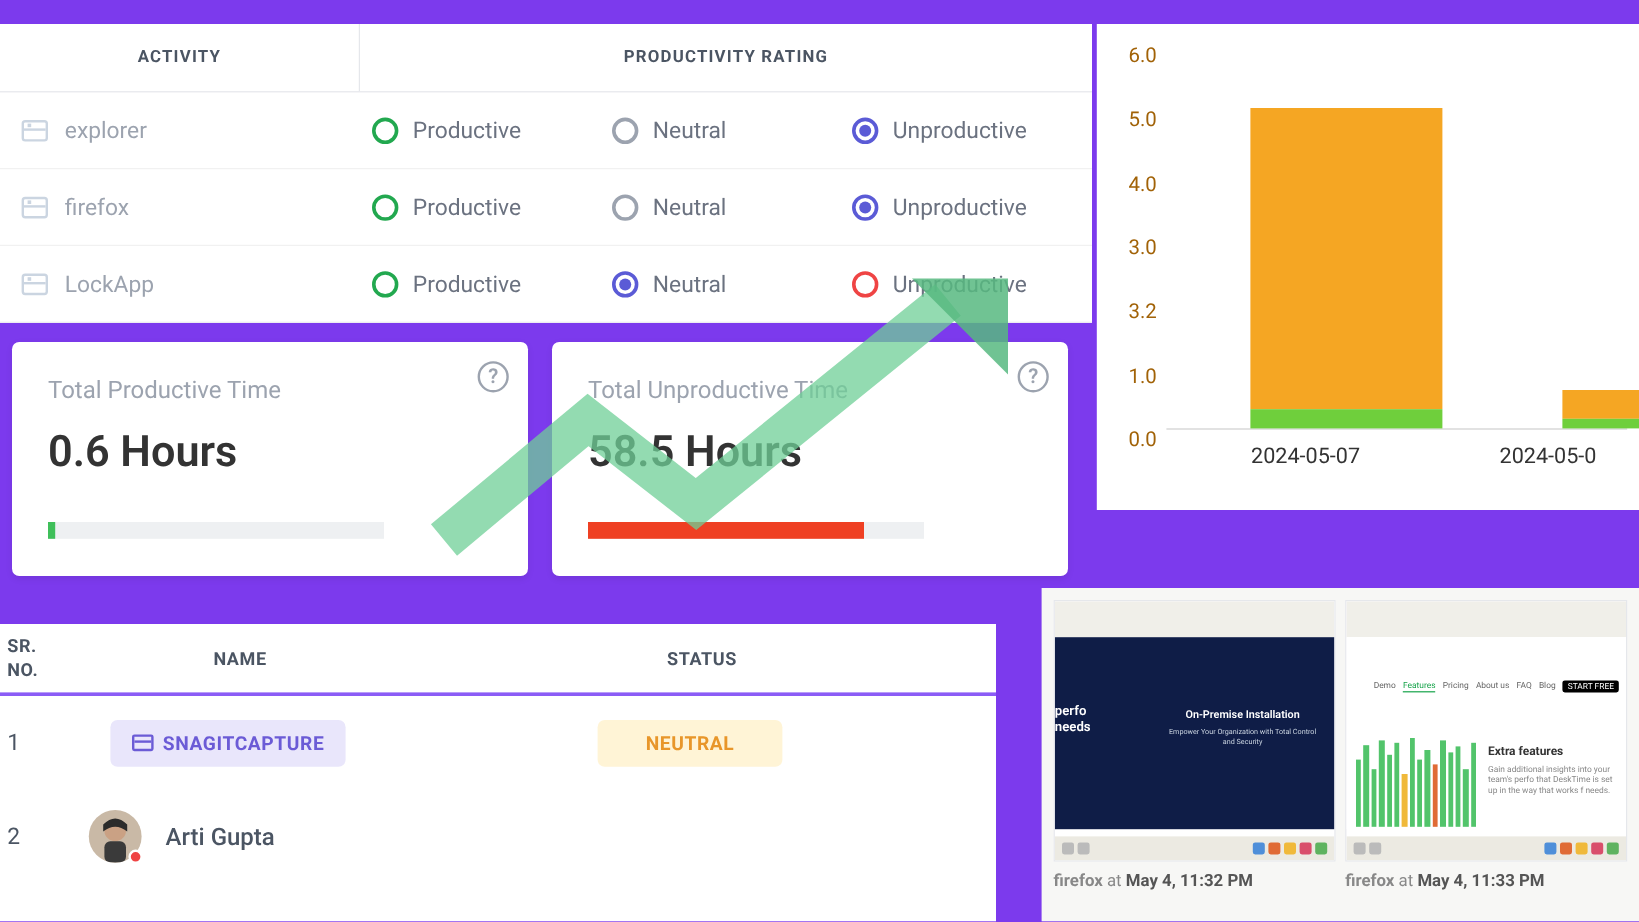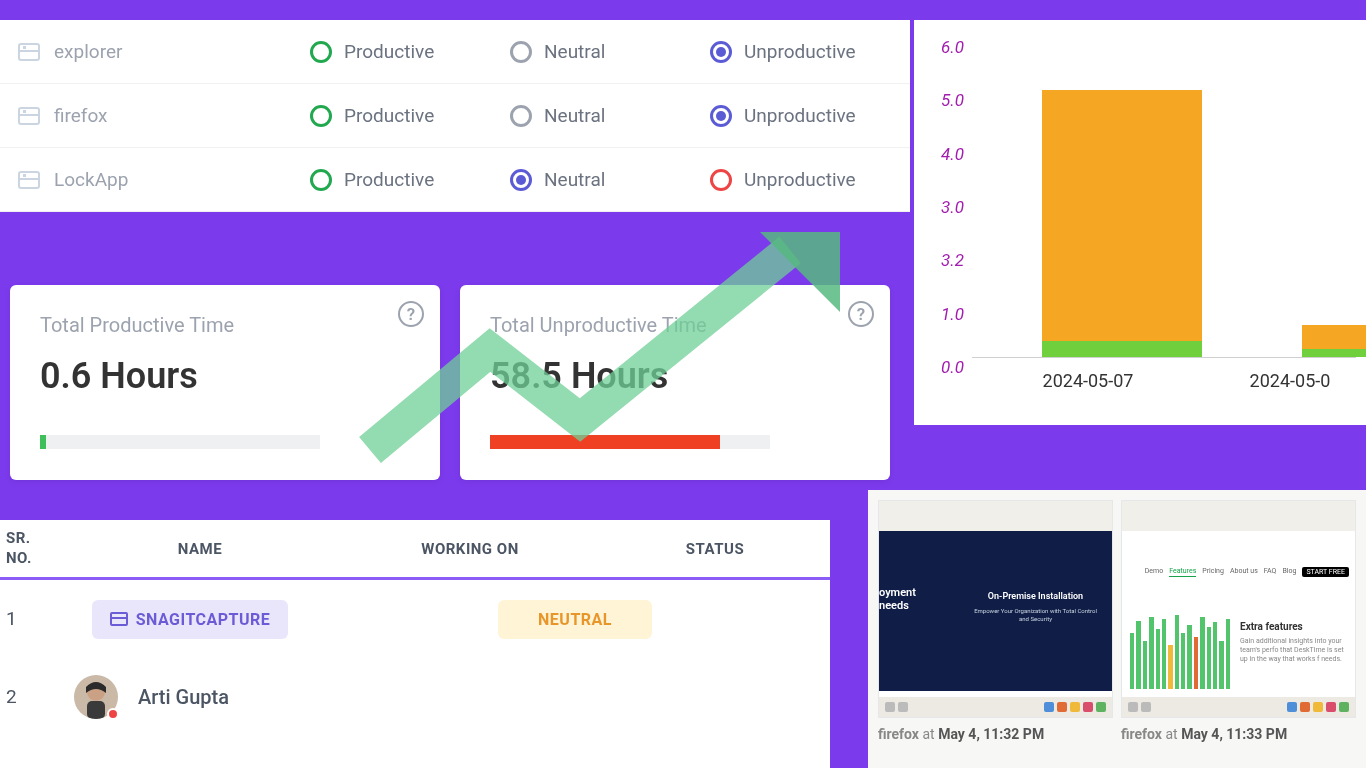--- a/index.html
+++ b/index.html
@@ -157,23 +157,22 @@
     padding: 18px 10px 12px 10px;
   }
   .chart-area {
     position: relative;
     height: 320px;
     margin-left: 48px;
     border-bottom: 1px solid #d0d0d0;
   }
   .y-tick {
     position: absolute; left: -48px; width: 40px; text-align: right;
-    font-size: 17px; color: #a21caf;
+    font-size: 17px; color: #a16207;
     transform: translateY(50%);
-    font-style: italic;
   }
   .bar-col {
     position: absolute;
     bottom: 0;
     width: 160px;
     display: flex; flex-direction: column; justify-content: flex-end;
   }
   .bar-seg-orange { background: #f5a623; width: 100%; }
   .bar-seg-green  { background: #6fcf3c; width: 100%; }
   .x-labels {
@@ -309,20 +308,24 @@
     position:absolute; right:6px; top:36px;
     display:flex; gap:6px; font-size:7px; color:#666;
   }
   .thumb-nav .sel{ color:#16a34a; border-bottom:1px solid #16a34a;}
   .thumb-nav .btn{ background:#000000; color:#fff; padding:1px 4px; border-radius:2px;}
 </style>
 </head>
 <body>
 
 <div class="activity-panel">
+  <div class="activity-head">
+    <div class="col-activity">ACTIVITY</div>
+    <div class="col-rating">PRODUCTIVITY RATING</div>
+  </div>
 
   <div class="activity-row">
     <div class="cell-activity">
       <span class="app-icon"></span>
       <span>explorer</span>
     </div>
     <div class="cell-rating">
       <div class="rating-opt">
         <span class="radio green"></span>
         <span>Productive</span>
@@ -426,21 +429,20 @@
   <div class="x-labels" id="x-labels">
       <div style="position: relative; width: 200px; text-align: center; margin-left: 50px;">2024-05-07</div>
       <div style="position: relative; width: 200px; text-align: center; margin-left: 70px;">2024-05-0</div>
     </div>
 </div>
 
 <div class="emp-panel">
   <div class="emp-head">
     <div class="emp-col-sr">SR. NO.</div>
     <div class="emp-col-name">NAME</div>
-    <div class="emp-col-work">WORKING ON</div>
     <div class="emp-col-stat">STATUS</div>
   </div>
 
   <div class="emp-row">
     <div class="emp-col-sr">1</div>
     <div class="emp-col-work" style="text-align:center">
       <span class="badge purple">
         <span class="win-icon"></span>
         <span>SNAGITCAPTURE</span>
       </span>
@@ -471,21 +473,21 @@
     <div class="emp-col-stat"></div>
   </div>
 </div>
 
 <div class="shots-panel">
   <div class="shot">
     <div class="shot-img">
       <div class="thumb-topstrip"></div>
       <div class="thumb-darkband">
         <div class="thumb-darkleft">
-          <div>oyment</div>
+          <div>perfo</div>
           <div>needs</div>
         </div>
         <div class="thumb-dark-head">On-Premise Installation</div>
         <div class="thumb-dark-body">Empower Your Organization with Total Control and Security</div>
       </div>
       <div class="thumb-taskbar">
           <span></span>
           <span></span>
           <span style="flex:1;background:transparent"></span>
           <span style="background:#4f8fd9"></span>

